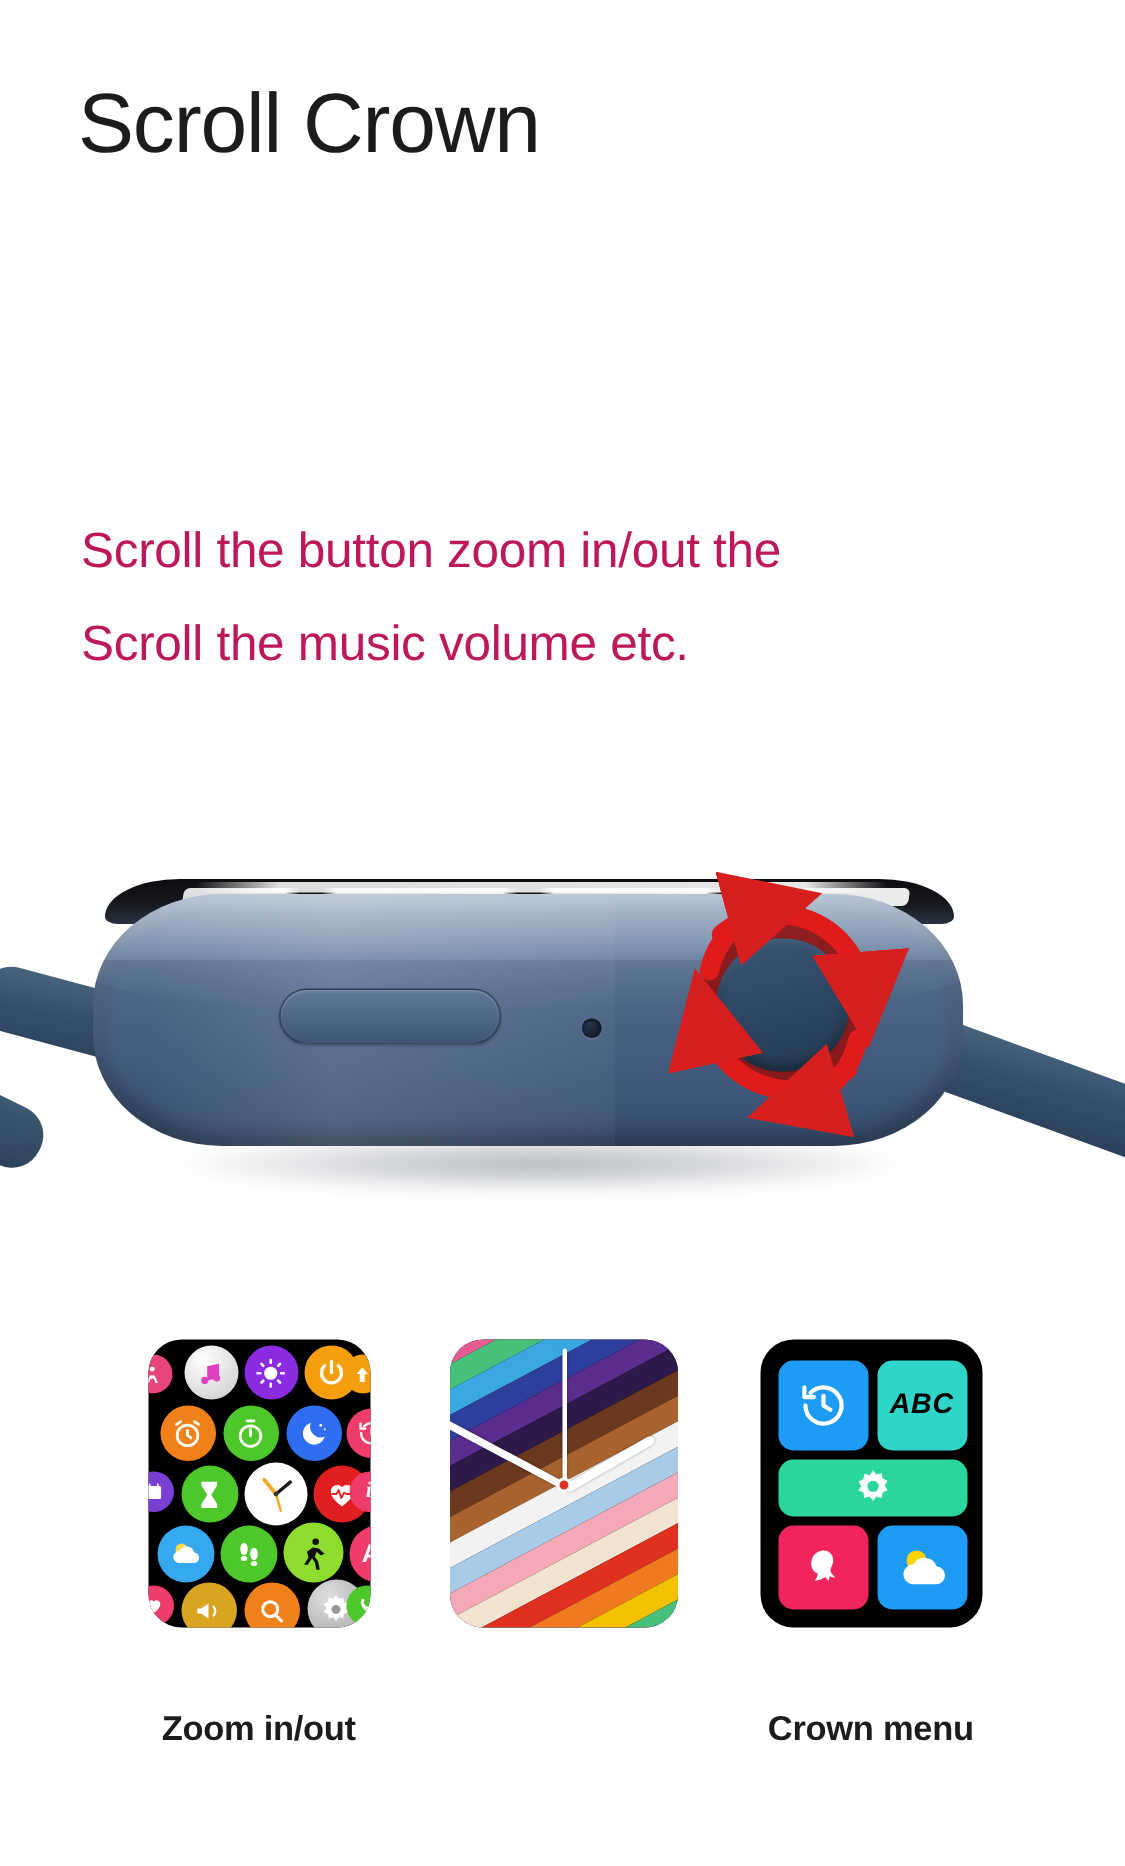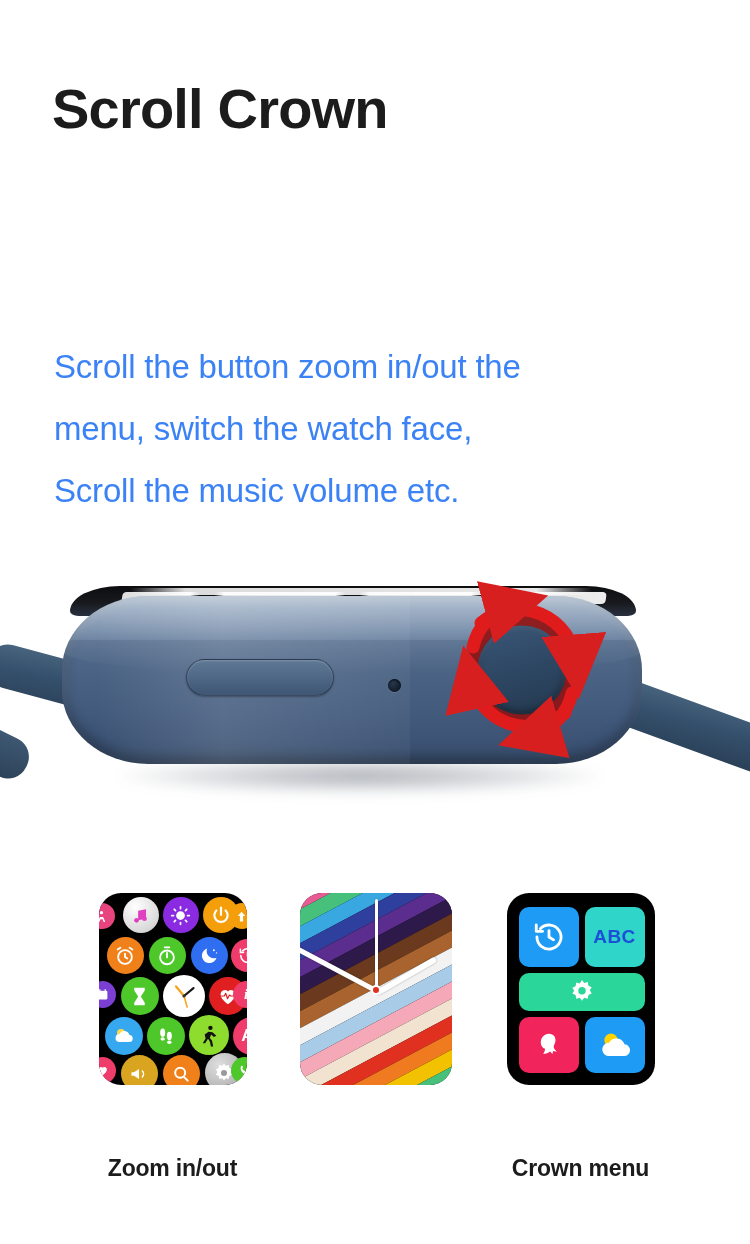--- a/index.html
+++ b/index.html
@@ -14,40 +14,40 @@
     overflow: hidden;
     font-family: "Liberation Sans", sans-serif;
     color: #1a1a1a;
     -webkit-font-smoothing: antialiased;
   }
 
   
   .headline {
     position: absolute;
     left: 52px;
-    top: 70px;
+    top: 43px;
     width: 640px;
     font-size: 56px;
     line-height: 78px;
-    font-weight: 700;
+    font-weight: 400;
     letter-spacing: -0.8px;
     color: #1c1c1c;
   }
   .headline .hl-line { display: block; white-space: nowrap; }
 
   
   .subtitle {
     position: absolute;
     left: 54px;
     top: 336px;
     width: 660px;
     font-size: 33px;
     line-height: 62px;
     font-weight: 400;
-    color: #3b82f6;
+    color: #be185d;
     letter-spacing: -0.2px;
   }
   .subtitle .sub-line { display: block; white-space: nowrap; }
 
   
   .hero {
     position: absolute;
     left: 0;
     top: 560px;
     width: 750px;
@@ -292,21 +292,21 @@
     height: 192px;
     margin: 0 auto;
     border-radius: 22px;
     background: #000000;
     position: relative;
     overflow: hidden;
   }
   .thumb.c2-face { width: 152px; height: 192px; }
 
   .caption {
-    margin-top: 70px;
+    margin-top: 54px;
     font-size: 23px;
     font-weight: 700;
     color: #1c1c1c;
     letter-spacing: -0.2px;
     white-space: nowrap;
   }
 
   
   .app-icon {
     position: absolute;
@@ -333,34 +333,34 @@
     box-shadow: 0 0 2px rgba(0,0,0,0.35);
   }
 
   
   .menu-tile {
     position: absolute;
     border-radius: 10px;
     display: flex;
     align-items: center;
     justify-content: center;
-    color: #1d4ed8;
+    color: #000000;
     font-weight: 700;
+    font-style: italic;
   }
 </style>
 </head>
 <body>
 
 <div class="headline">
   <span class="hl-line">Scroll Crown</span>
 </div>
 
 <div class="subtitle">
   <span class="sub-line">Scroll the button zoom in/out the</span>
-  <span class="sub-line">menu, switch the watch face,</span>
   <span class="sub-line">Scroll the music volume etc.</span>
 </div>
 
 <div class="hero">
 
   <div class="hero-shadow"></div>
 
   <div class="strap-left"></div>
   <div class="strap-left-tip"></div>
   <div class="strap-right"></div>

